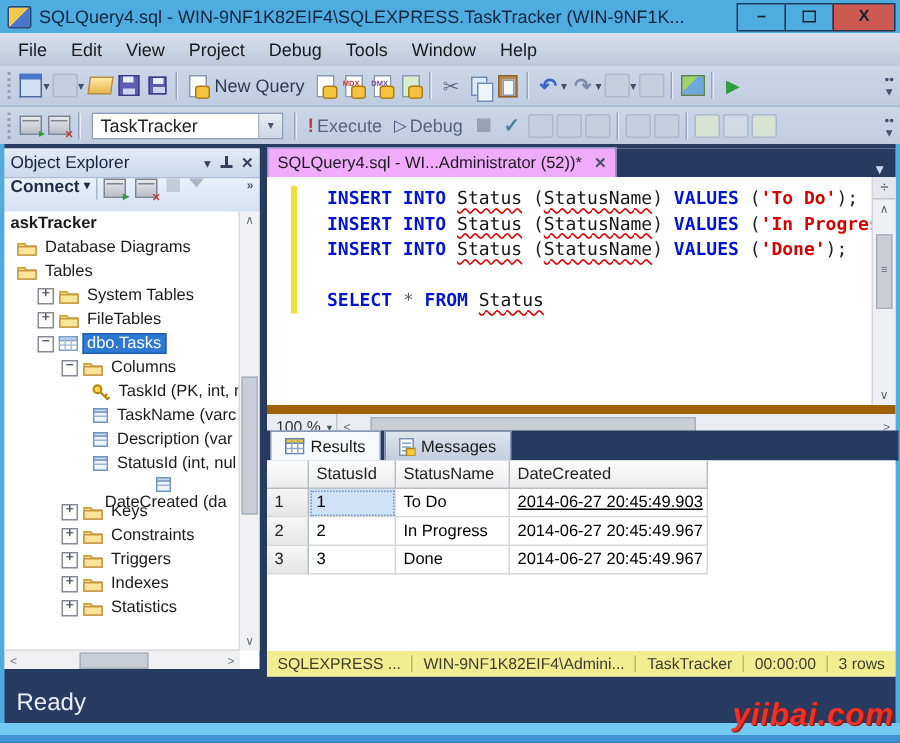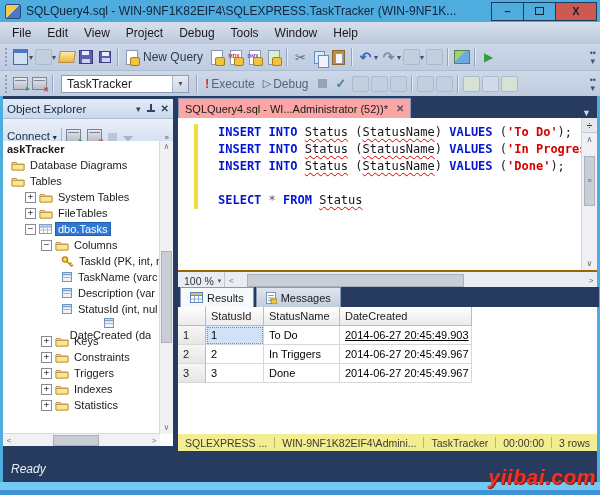--- a/index.html
+++ b/index.html
@@ -58,70 +58,70 @@
   .ic-check{color:#4f7ea0;font-size:13px;font-weight:bold;}
   
   #main{left:3px;top:96px;width:594px;height:360px;background:#273a5f;}
   
   #oe{left:0;top:3px;width:170px;height:347px;background:#fff;}
   #oe-header{height:19px;background:linear-gradient(#e3ecf8,#c9d8ec);display:flex;align-items:center;padding:0 4px;font-size:11.5px;color:#14253c;border-bottom:1px solid #aebcd2;}
   #oe-header .hic{margin-left:auto;display:flex;gap:6px;align-items:center;color:#32415c;font-size:9px;}
   .pin{width:8px;height:10px;position:relative;}
   .pin:before{content:"";position:absolute;left:3px;top:0;width:2px;height:6px;background:#32415c;}
   .pin:after{content:"";position:absolute;left:0;top:6px;width:8px;height:2px;background:#32415c;}
-  #oe-toolbar{height:23px;background:linear-gradient(#e9f0fa,#d4e0f0);display:flex;align-items:flex-end;padding:0 4px;border-bottom:1px solid #b6c4da;font-size:11.5px;color:#1c2c46;}
+  #oe-toolbar{height:23px;background:linear-gradient(#e9f0fa,#d4e0f0);display:flex;align-items:flex-start;padding:0 4px;border-bottom:1px solid #b6c4da;font-size:11.5px;color:#1c2c46;font-weight:bold;}
   #oe-toolbar .sep2{width:1px;height:14px;background:#a8b6cc;margin:0 4px;}
   .funnel{width:0;height:0;border-left:5px solid transparent;border-right:5px solid transparent;border-top:6px solid #a9b4c6;position:relative;}
   #oe-tree{position:absolute;left:0;top:42px;right:13px;bottom:12px;overflow:hidden;background:#fff;}
   .trow{display:flex;align-items:center;height:16px;font-size:11px;color:#1a1a1a;white-space:nowrap;}
   .exp{width:9px;height:9px;border:1px solid #889;background:#fff;font-size:9px;line-height:7px;text-align:center;color:#333;flex:none;margin-right:3px;font-family:"DejaVu Sans Mono",monospace;}
   .tic{flex:none;margin-right:3px;display:inline-flex;}
   .tlabel{padding:0 2px;}
   .tlabel.sel{background:#2e78d2;color:#fff;border:1px solid #1c5fae;}
   .oe-vscroll{position:absolute;right:0;top:42px;width:13px;bottom:12px;background:#f1f1f4;border-left:1px solid #d9dade;font-size:8px;color:#6a6f7a;}
   .oe-hscroll{position:absolute;left:0;bottom:0;right:13px;height:12px;background:#f1f1f4;border-top:1px solid #d9dade;font-size:8px;color:#6a6f7a;display:flex;align-items:center;}
   .sb-arrow{width:12px;text-align:center;flex:none;}
   .sb-thumb{background:#c9cdd6;border:1px solid #aab0bc;}
   
   #qp{left:175px;top:3px;width:419px;height:352px;background:#fff;}
   #tabstrip{height:19px;background:#273a5f;display:flex;align-items:flex-end;}
-  #doc-tab{height:19px;background:#fca5a5;display:flex;align-items:center;padding:0 6px;font-size:11px;color:#1a1a1a;border:1px solid #8a98b8;border-bottom:none;white-space:nowrap;}
+  #doc-tab{height:19px;background:#f0abfc;display:flex;align-items:center;padding:0 6px;font-size:11px;color:#1a1a1a;border:1px solid #8a98b8;border-bottom:none;white-space:nowrap;}
   #doc-tab .x{margin-left:8px;color:#44506a;font-size:10px;font-weight:bold;}
   #strip-caret{margin-left:auto;color:#cfd9ea;font-size:9px;padding:3px 6px 0 0;}
   #editor{position:absolute;left:0;top:19px;width:419px;height:152px;background:#fff;overflow:hidden;}
   .ed-margin{position:absolute;left:0;top:0;bottom:0;width:14px;background:#fdfdfd;}
   .changebar{position:absolute;left:16px;top:6px;width:4px;height:85px;background:#f0dd3e;}
   #code-lines{position:absolute;left:0;top:6px;right:15px;bottom:0;padding-left:40px;font-family:"DejaVu Sans Mono",monospace;font-size:12px;line-height:17px;white-space:pre;overflow:hidden;}
   .tok-kw{color:#0014d2;font-weight:bold;}
   .tok-str{color:#d60000;font-weight:bold;}
   .tok-pl{color:#222;}
   .tok-op{color:#5a5a5a;}
   .tok-err{color:#151515;text-decoration:underline;text-decoration-style:wavy;text-decoration-color:#e00000;text-decoration-thickness:1px;text-underline-offset:2px;}
   .ed-vscroll{position:absolute;right:0;top:0;width:15px;bottom:0;background:#eef0f3;border-left:1px solid #d4d7dc;font-size:8px;color:#5e6470;}
   .split-box{height:14px;border-bottom:1px solid #c4c8cf;display:flex;align-items:center;justify-content:center;font-size:10px;color:#2c3442;background:#e4e7ec;}
-  #ed-bottom{position:absolute;left:0;top:171px;width:419px;height:17px;background:#e9edf3;border-top:2px solid #a16207;display:flex;align-items:center;font-size:10.5px;color:#333;}
+  #ed-bottom{position:absolute;left:0;top:171px;width:419px;height:17px;background:#e9edf3;border-top:6px solid #a16207;display:flex;align-items:center;font-size:10.5px;color:#333;}
   #zoom-combo{display:flex;align-items:center;padding:0 3px 0 6px;gap:4px;border-right:1px solid #c0c6d0;height:100%;}
   #ed-hscroll{flex:1;display:flex;align-items:center;height:100%;font-size:8px;color:#5e6470;}
   
   #res-tabs{position:absolute;left:0;top:188px;width:419px;height:20px;background:#273a5f;display:flex;align-items:flex-end;padding-left:2px;}
   .rtab{height:19px;display:flex;align-items:center;gap:4px;padding:0 9px;font-size:11px;border:1px solid #8a98b8;border-bottom:none;color:#1a1a1a;}
   .rtab.active{background:#f6f9fc;}
   .rtab.inactive{background:linear-gradient(#dfe5ee,#c2ccdb);margin-left:2px;}
   #grid{position:absolute;left:0;top:208px;width:419px;height:127px;background:#fff;overflow:hidden;font-size:11px;}
   .g-row{display:flex;}
   .g-cell{box-sizing:border-box;border-right:1px solid #d8d8d8;border-bottom:1px solid #d8d8d8;height:19px;line-height:18px;padding:0 5px;background:#fff;overflow:hidden;white-space:nowrap;}
   .g-head{background:linear-gradient(#fefefe,#ebebeb);border-right:1px solid #b8bcc4;border-bottom:1px solid #b8bcc4;color:#222;}
   .g-rowhead{background:linear-gradient(#f6f6f6,#e6e6e6);border-right:1px solid #b8bcc4;text-align:left;color:#222;}
   .g-sel{background:#cfe2f7;outline:1px dotted #6f94c0;outline-offset:-2px;}
   #ybar{position:absolute;left:0;top:335px;width:419px;height:17px;background:#f3ed92;display:flex;align-items:center;font-size:10.5px;color:#3c3c28;overflow:hidden;}
   #ybar .yseg{padding:0 7px;white-space:nowrap;}
   #ybar .ysep{width:1px;height:11px;background:#bdb569;}
   
   #statusbar{left:3px;top:456px;width:594px;height:26px;background:#273a5f;display:flex;align-items:center;}
-  #ready{color:#e9eef7;font-size:12px;margin-left:8px;font-style:italic;}
+  #ready{color:#e9eef7;font-size:16px;margin-left:8px;}
   #strip1{left:0;top:482px;width:600px;height:8px;background:#72c9f2;}
   #strip2{left:0;top:490px;width:600px;height:5px;background:#3f93d4;}
   #watermark{right:4px;bottom:6px;font-size:21px;font-weight:bold;color:#ef3226;text-shadow:1px 1px 0 #8a1a12;letter-spacing:.5px;z-index:20;font-style:italic;}
 </style>
 </head>
 <body>
 
 <div id="titlebar" class="abs">
   <span class="app-icon"></span>
   <span id="title-text">SQLQuery4.sql - WIN-9NF1K82EIF4\SQLEXPRESS.TaskTracker (WIN-9NF1K...</span>
@@ -536,21 +536,21 @@
         </div>
         <div class="g-row">
           <div class="g-cell g-rowhead" style="width: 28px;">1</div>
           <div class="g-cell g-sel" style="width: 58px;">1</div>
           <div class="g-cell" style="width: 76px;">To Do</div>
           <div class="g-cell" style="width: 132px; text-decoration: underline;">2014-06-27 20:45:49.903</div>
         </div>
         <div class="g-row">
           <div class="g-cell g-rowhead" style="width: 28px;">2</div>
           <div class="g-cell" style="width: 58px;">2</div>
-          <div class="g-cell" style="width: 76px;">In Triggers</div>
+          <div class="g-cell" style="width: 76px;">In Progress</div>
           <div class="g-cell" style="width: 132px;">2014-06-27 20:45:49.967</div>
         </div>
         <div class="g-row">
           <div class="g-cell g-rowhead" style="width: 28px;">3</div>
           <div class="g-cell" style="width: 58px;">3</div>
           <div class="g-cell" style="width: 76px;">Done</div>
           <div class="g-cell" style="width: 132px;">2014-06-27 20:45:49.967</div>
         </div>
       </div>
 

